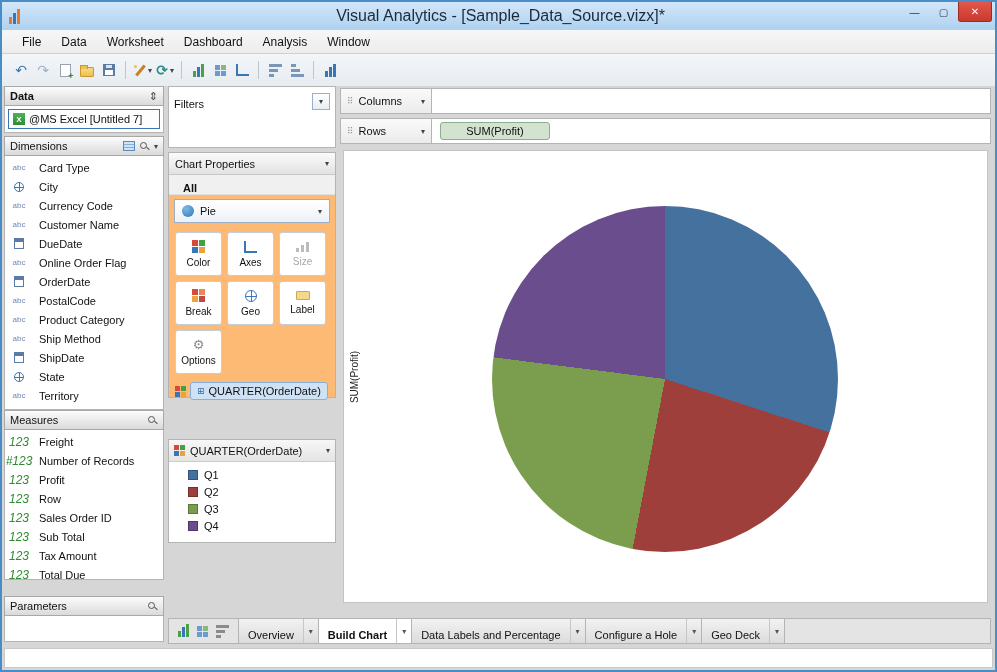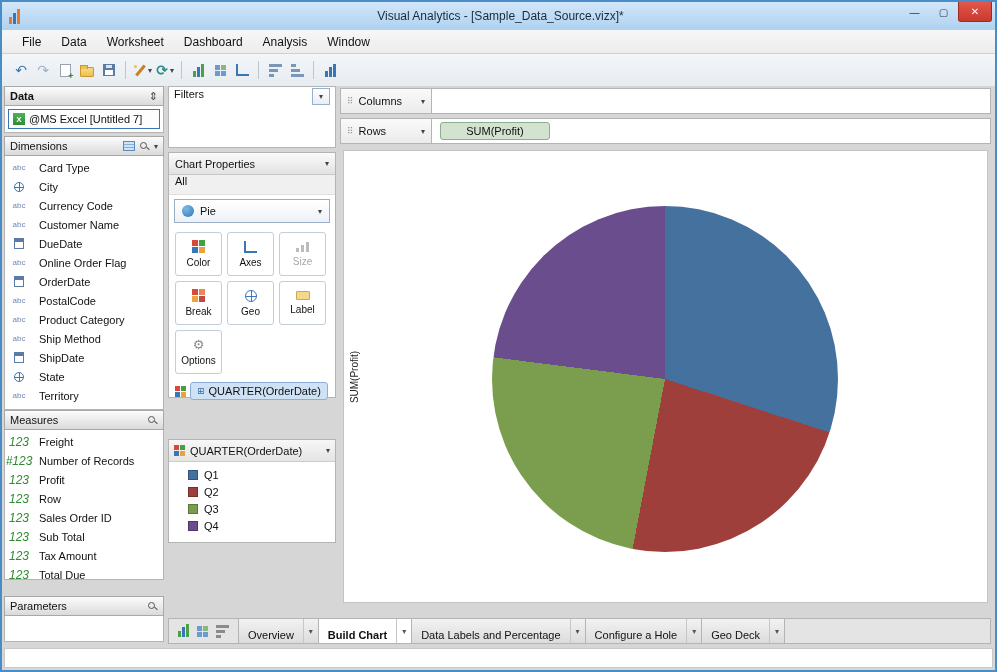--- a/index.html
+++ b/index.html
@@ -8,21 +8,21 @@
   body{font-family:"Liberation Sans","DejaVu Sans",sans-serif;font-size:11px;color:#111;background:#fff}
   .window{position:relative;width:997px;height:672px;border:2px solid #4a8cc7;background:#d6d6d6;overflow:hidden}
 
   
   .titlebar{position:absolute;top:0;left:0;right:0;height:28px;background:linear-gradient(#d2e6f9,#aed2f0);display:flex;align-items:center}
   .app-icon{margin-left:7px;display:flex;align-items:flex-end;gap:1px;height:15px;z-index:2}
   .app-icon i{display:block;width:3px}
   .app-icon i:nth-child(1){height:7px;background:#e07a2e}
   .app-icon i:nth-child(2){height:11px;background:#3a76b5}
   .app-icon i:nth-child(3){height:15px;background:#e07a2e}
-  .title-text{position:absolute;left:4px;right:0;text-align:center;font-size:12px;color:#1c2a3a}
+  .title-text{position:absolute;left:4px;right:0;text-align:center;font-size:16px;color:#1c2a3a}
   .win-controls{margin-left:auto;display:flex;align-items:flex-start;height:100%;z-index:2;padding-right:3px}
   .win-btn{width:29px;height:20px;display:flex;align-items:center;justify-content:center;font-size:10px;color:#333;cursor:default}
   .win-btn.close{background:linear-gradient(#e2574a,#c93a2e);color:#fff;width:34px;border-radius:0 0 3px 3px;border:1px solid #9c2a20;border-top:0}
 
   
   .menubar{position:absolute;top:28px;left:0;right:0;height:24px;background:linear-gradient(#f7f7f7,#ececec);border-bottom:1px solid #d0d0d0;display:flex;align-items:center;padding-left:10px;font-size:12px}
   .menu-item{padding:3px 10px}
 
   
   .toolbar{position:absolute;top:52px;left:0;right:0;height:32px;background:linear-gradient(#f3f6f9,#e7ecf1);display:flex;align-items:center;padding-left:8px}
@@ -89,25 +89,25 @@
   .fi-num{color:#2e8b2e;font-size:12px;font-style:italic}
   .globe-icon{width:10px;height:10px;border:1px solid #3a76b5;border-radius:50%;position:relative}
   .globe-icon::before{content:"";position:absolute;left:0;right:0;top:4px;height:1px;background:#3a76b5}
   .globe-icon::after{content:"";position:absolute;left:4px;top:0;bottom:0;width:1px;background:#3a76b5}
   .date-icon{width:10px;height:11px;border:1px solid #5b7ba6;background:#fff;position:relative}
   .date-icon::before{content:"";position:absolute;left:0;top:0;right:0;height:3px;background:#5b7ba6}
 
   
   .middle-panel{position:absolute;top:84px;left:166px;width:168px;height:556px;background:#d6d6d6}
   .filters-box{position:absolute;top:0;left:0;right:0;height:62px;background:#fff;border:1px solid #b4b4b4}
-  .filters-header{height:24px;display:flex;align-items:flex-start;padding:1px 5px}
+  .filters-header{height:24px;display:flex;align-items:flex-end;padding:1px 5px}
   .drop-sq{margin-left:auto;width:18px;height:17px;border:1px solid #9ab0c8;background:linear-gradient(#fff,#e8eef6);display:flex;align-items:center;justify-content:center}
-  .props-box{position:absolute;top:66px;left:0;right:0;height:246px;background:#ffffff;border:1px solid #b4b4b4}
+  .props-box{position:absolute;top:66px;left:0;right:0;height:246px;background:#fdba74;border:1px solid #b4b4b4}
   .props-header{height:22px;background:linear-gradient(#fbfbfb,#e2e2e2);border-bottom:1px solid #c8c8c8;display:flex;align-items:center;padding:0 6px}
-  .all-row{height:20px;display:flex;align-items:flex-start;padding:0 6px;font-weight:normal;background:#f0f0f0;border-bottom:1px solid #e0e0e0}
+  .all-row{height:20px;display:flex;align-items:flex-end;padding:0 14px;font-weight:bold;background:#f0f0f0;border-bottom:1px solid #e0e0e0}
   .type-combo{margin:4px 5px;height:24px;border:1px solid #9ab0c8;background:linear-gradient(#fff,#edf2f8);display:flex;align-items:center;gap:6px;padding:0 7px}
   .pie-icon{width:12px;height:12px;border-radius:50%;background:radial-gradient(circle at 35% 30%,#7db9e8,#2e75b6)}
   .btn-grid{display:flex;flex-wrap:wrap;gap:5px;padding:5px 6px}
   .prop-btn{width:47px;height:44px;background:#fff;border:1px solid #c3cedb;border-radius:3px;display:flex;flex-direction:column;align-items:center;justify-content:center;gap:4px}
   .prop-btn .lbl{font-size:10px}
   .prop-btn.disabled .lbl{color:#a8a8a8}
   .color-grid{display:grid;grid-template-columns:6px 6px;grid-auto-rows:6px;gap:1px}
   .color-grid i{display:block}
   .color-grid i:nth-child(1){background:#d9483b}
   .color-grid i:nth-child(2){background:#45a045}

